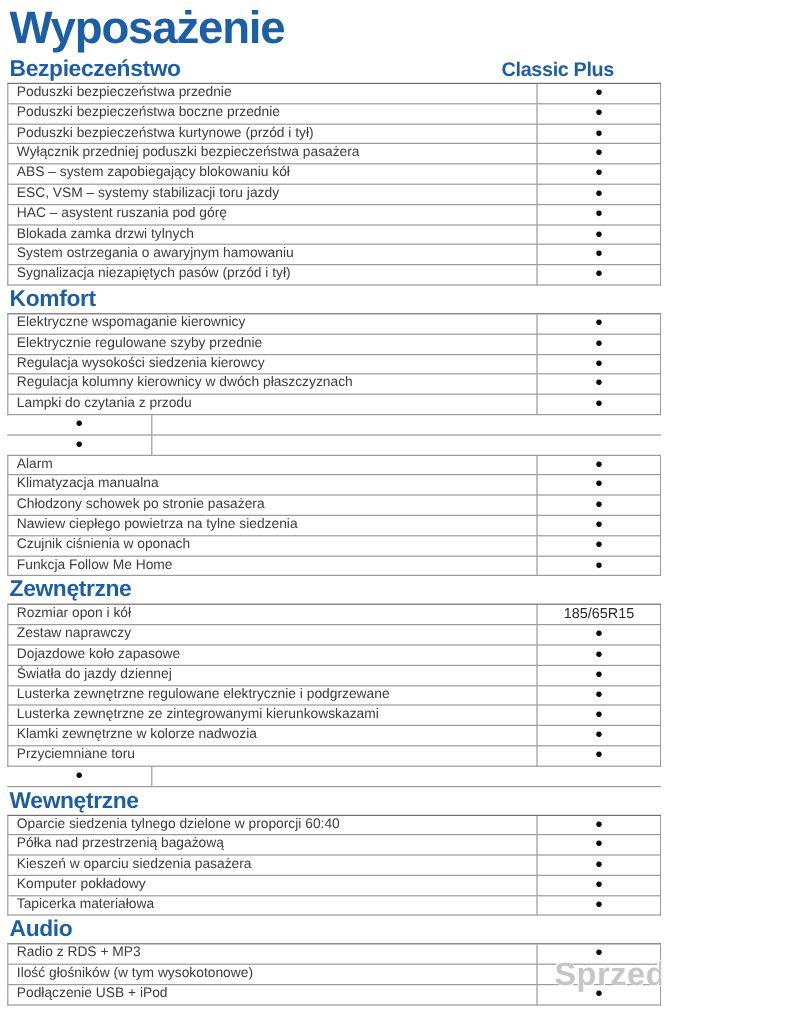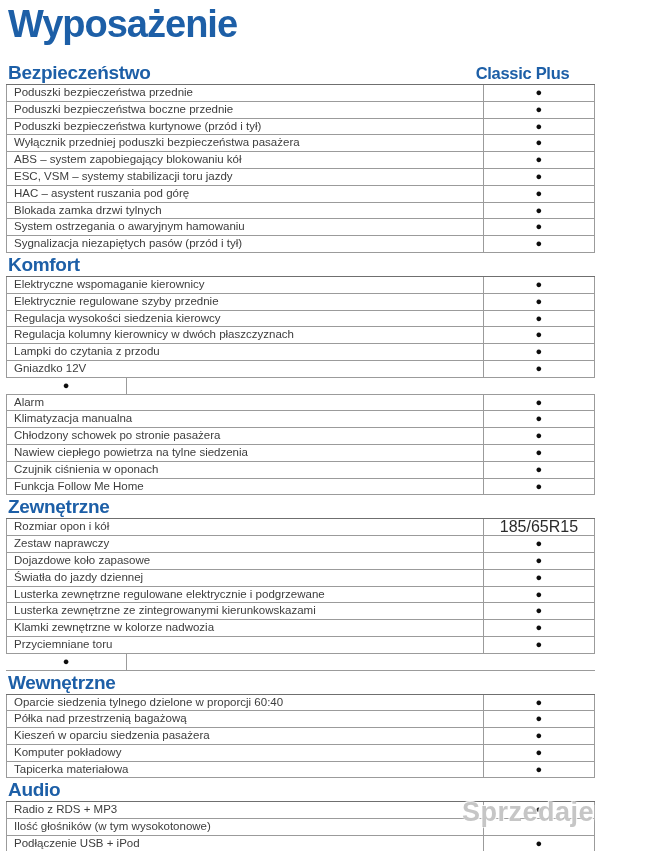--- a/index.html
+++ b/index.html
@@ -1,45 +1,45 @@
 <!DOCTYPE html>
 <html><head>
 <meta charset="utf-8">
 <style>
   html,body{margin:0;padding:0;}
   body{
     width:659px;height:851px;overflow:hidden;background:#ffffff;
     font-family:"Liberation Sans",sans-serif;position:relative;
   }
-  .page{position:relative;width:595px;height:851px;overflow:hidden;}
+  .page{position:relative;width:551px;height:851px;overflow:hidden;}
   h1.page-title{
     font-size:38px;line-height:44px;margin:2px 0 0 8px;
     color:#1d5fa7;font-weight:bold;letter-spacing:-1px;
   }
   .section-head{display:flex;align-items:flex-end;height:23px;margin-left:8px;}
-  .section:first-child .section-head{margin-top:15px;}
+  .section:first-child .section-head{}
   h2.section-title{
     font-size:19px;line-height:22px;margin:0;color:#1d5fa7;
     font-weight:bold;flex:0 0 auto;letter-spacing:-0.3px;
   }
   .col-head{
-    margin-left:auto;width:121px;margin-right:12px;text-align:center;
+    margin-left:auto;width:121px;margin-right:12px;text-align:left;
     color:#1d5fa7;font-weight:bold;font-size:16.5px;line-height:22px;letter-spacing:-0.3px;
   }
   .tbl{margin-left:6px;border-top:1px solid #6f6f6f;}
   .row{display:flex;height:16.8px;box-sizing:border-box;}
   .cell{box-sizing:border-box;border-bottom:1px solid #9b9b9b;}
   .cell.label{
     width:520px;border-left:1px solid #9b9b9b;border-right:1px solid #9b9b9b;
     font-size:11.5px;color:#3d3d3d;line-height:15.5px;padding-left:7px;
     white-space:nowrap;overflow:hidden;
   }
   .cell.value{
     width:121px;border-right:1px solid #9b9b9b;text-align:center;
-    font-size:16px;color:#2b2b2b;line-height:15px;
+    font-size:12px;color:#2b2b2b;line-height:15px;
   }
   .cell.value.dot{font-size:11px;line-height:14px;color:#0d0d0d;}
   .cell.stub{flex:1;}
   .watermark{position:absolute;left:462px;top:797px;z-index:5;pointer-events:none;white-space:nowrap;}
   .wm-text{
     font-size:27px;font-weight:bold;letter-spacing:0.5px;
     color:rgba(168,168,168,0.66);
     text-shadow:-1px -1px 0 rgba(255,255,255,0.85),
                  1px 1px 0 rgba(255,255,255,0.85),
                  0 0 3px rgba(255,255,255,0.8);
@@ -140,21 +140,20 @@
             <div class="cell label">Regulacja kolumny kierownicy w dwóch płaszczyznach</div>
             <div class="cell value dot">●</div>
             <div class="cell stub"></div>
           </div>
           <div class="row">
             <div class="cell label">Lampki do czytania z przodu</div>
             <div class="cell value dot">●</div>
             <div class="cell stub"></div>
           </div>
           <div class="row">
-            <div class="cell label">Gniazdko 12V</div>
             <div class="cell value dot">●</div>
             <div class="cell stub"></div>
           </div>
           <div class="row">
             <div class="cell value dot">●</div>
             <div class="cell stub"></div>
           </div>
           <div class="row">
             <div class="cell label">Alarm</div>
             <div class="cell value dot">●</div>

